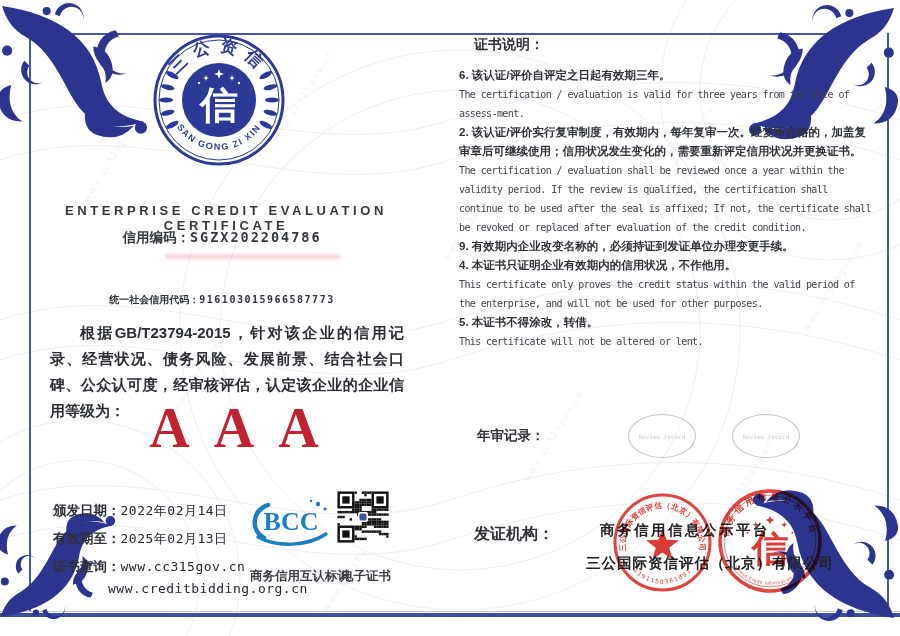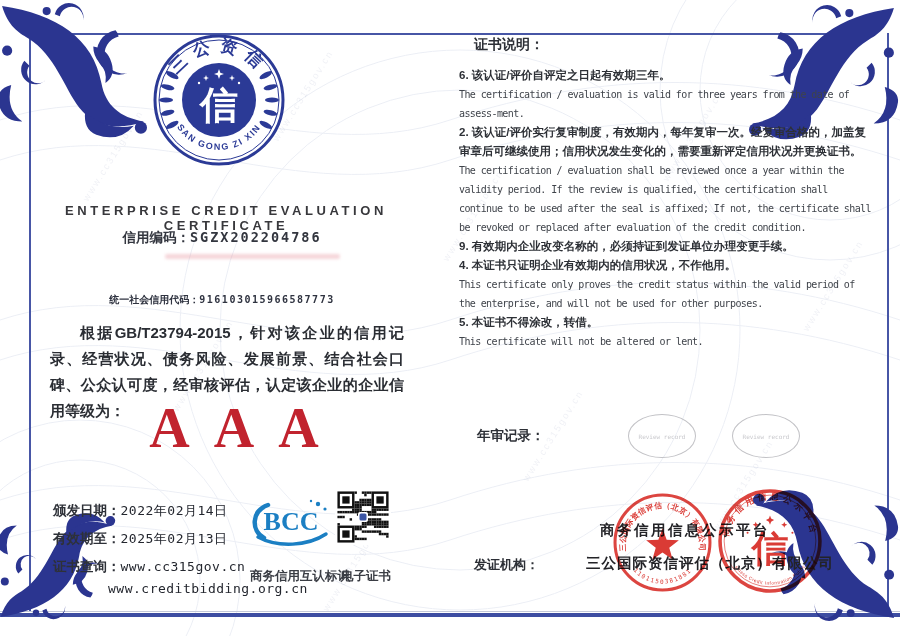--- a/index.html
+++ b/index.html
@@ -40,21 +40,21 @@
   .instr-title{left:474px;top:36px;font-size:14px;font-weight:bold;color:#2c2f36;z-index:4;}
   .instr{left:459px;top:66px;width:414px;z-index:4;}
   .instr p{margin:0;}
   .instr .cn{font-size:11.5px;font-weight:600;color:#2d3036;line-height:19px;}
   .instr .en{font-family:"DejaVu Sans Mono",monospace;font-size:10px;letter-spacing:-0.6px;
              color:#3f434a;line-height:19px;}
   .review-lbl{left:477px;top:427px;font-size:13.5px;font-weight:bold;color:#2c2f36;z-index:4;}
   .review-oval{width:66px;height:42px;border:1px solid #c2c2c6;border-radius:50%;z-index:4;
                display:flex;align-items:center;justify-content:center;background:transparent;}
   .review-oval span{font-size:6px;color:#c9c9cd;font-family:"DejaVu Sans Mono",monospace;}
-  .issuer-lbl{left:474px;top:524px;font-size:13px;font-weight:bold;color:#2c2f36;z-index:4;margin-top:32px;}
+  .issuer-lbl{left:474px;top:524px;font-size:16px;font-weight:bold;color:#2c2f36;z-index:4;}
   .issuer-l1{left:600px;top:521px;font-size:14.5px;font-weight:600;letter-spacing:2.5px;color:#232327;z-index:4;white-space:nowrap;}
   .issuer-l2{left:586px;top:554px;font-size:14.5px;font-weight:600;letter-spacing:1px;color:#232327;z-index:4;white-space:nowrap;}
   .seal{z-index:5;mix-blend-mode:multiply;opacity:.9;}
 </style>
 </head>
 <body>
 
 <div class="cert">
 
   <svg class="abs guilloche" width="900" height="636">

